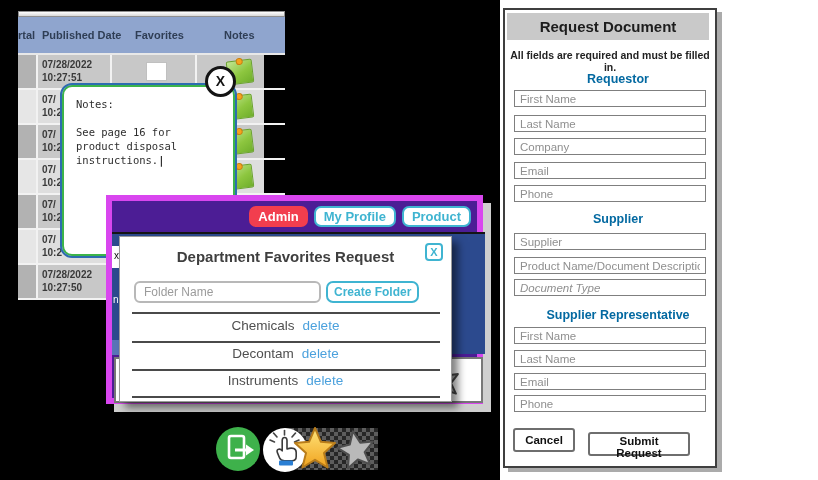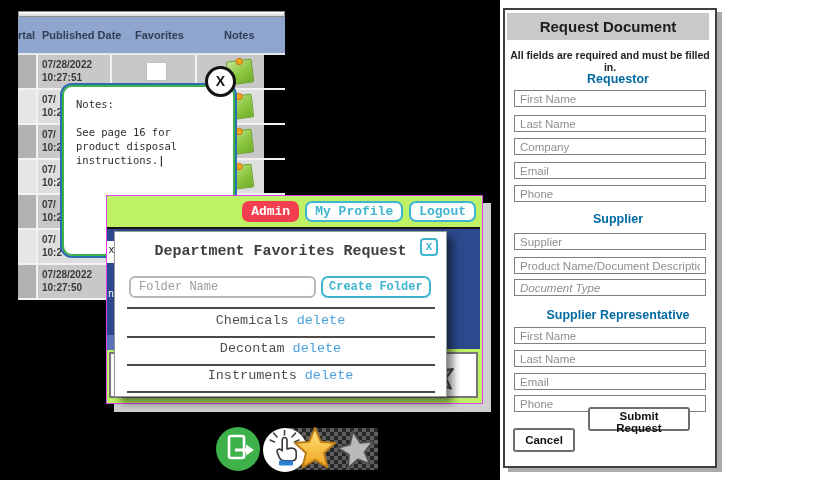--- a/index.html
+++ b/index.html
@@ -27,21 +27,21 @@
   .row-even .td{background:#dedede;} .row-even .td-portal{background:#e6e6e6;}
   .checkbox{width:21px;height:19px;background:#fff;border:1px solid #c0c0c0;margin:7px 0 0 34px;box-sizing:border-box;}
   .note-icon{width:24px;height:22px;margin:5px 0 0 30px;background:linear-gradient(150deg,#c3e693 0%,#8dc63f 55%,#6fae2c 100%);border:1px solid #69a32c;border-radius:2px;transform:rotate(-7deg);position:relative;}
   .note-icon::before{content:"";position:absolute;left:9px;top:-3px;width:5px;height:5px;border-radius:50%;background:#f6a21d;border:1px solid #c97f10;}
   
   .notes-popup{left:62px;top:85px;width:173px;height:171px;background:#fff;border:2px solid #3cb44a;outline:2px solid #2d6cb0;border-radius:10px;box-sizing:border-box;padding:10px 12px;font-family:"DejaVu Sans Mono",monospace;font-size:10.5px;color:#2e2e2e;line-height:14px;}
   .notes-label{margin-bottom:14px;}
   .caret{font-weight:bold;}
   .notes-close{left:205px;top:66px;width:31px;height:31px;border-radius:50%;background:#fff;border:3px solid #141414;box-sizing:border-box;text-align:center;font-size:14px;font-weight:bold;color:#141414;line-height:25px;}
   
-  .admin-panel{left:106px;top:195px;width:377px;height:209px;background:#bef264;border:1px solid #d946ef;box-sizing:border-box;box-shadow:8px 8px 0 #cfcfcf;font-family:Liberation Mono, monospace;}
+  .admin-panel{left:106px;top:195px;width:377px;height:209px;background:#4c1d95;border:6px solid #d946ef;box-sizing:border-box;box-shadow:8px 8px 0 #cfcfcf;}
   .topbar{position:absolute;right:6px;top:5px;display:flex;gap:6px;}
   .btn-admin{background:#f23e4e;color:#fff;border:none;border-radius:7px;padding:3px 9px;font-size:13px;font-weight:bold;font-family:inherit;}
   .btn-teal{background:#fff;color:#3fb4d1;border:2px solid #3fb4d1;border-radius:7px;padding:1px 8px;font-size:13px;font-weight:bold;font-family:inherit;}
   .navbar{position:absolute;left:0;top:31px;width:373px;height:122px;background:#2c4a8e;border-top:2px solid #151515;box-sizing:border-box;}
   .frag-x{position:absolute;left:0;top:12px;width:9px;height:22px;background:#fff;color:#111;font-size:10px;line-height:20px;text-align:center;}
   .frag-n{position:absolute;left:1px;top:60px;color:#fff;font-size:10px;}
   .frag-btn{position:absolute;left:0;top:106px;width:8px;height:15px;background:#5a74b8;}
   .star-row{position:absolute;left:2px;top:156px;width:369px;height:46px;background:#fff;border:2px solid #777;box-sizing:border-box;}
   .star-row svg{position:absolute;right:20px;top:4px;}
   
@@ -159,21 +159,21 @@
   <div class="abs notes-popup">
     <div class="notes-label">Notes:</div>
     <div class="notes-body"><span>See page 16 for product disposal instructions.</span><span class="caret">|</span></div>
   </div>
   <div class="abs notes-close">X</div>
 
   <div class="abs admin-panel">
     <div class="topbar">
       <button class="btn-admin">Admin</button>
       <button class="btn-teal">My Profile</button>
-      <button class="btn-teal">Logout</button>
+      <button class="btn-teal">Product</button>
     </div>
     <div class="navbar">
       <div class="frag-x">x</div>
       <span class="frag-n">n</span>
       <div class="frag-btn"></div>
     </div>
     <div class="star-row">
       <svg width="36" height="36" viewBox="0 0 36 36">
         <polygon points="18,3 22.6,13.4 34,14.3 25.4,21.8 28,33 18,27 8,33 10.6,21.8 2,14.3 13.4,13.4" fill="#b5b5b5" stroke="#4a4a4a" stroke-width="2" stroke-linejoin="round" transform="rotate(-12 18 18)"></polygon>
       </svg>
@@ -216,21 +216,21 @@
     <input class="rq-input" style="top: 247px;" type="text" placeholder="Product Name/Document Description">
     <input class="rq-input" style="top: 269px; font-style: italic;" type="text" placeholder="Document Type">
 
     <div class="rq-heading" style="top:298px">Supplier Representative</div>
     <input class="rq-input" style="top: 317px;" type="text" placeholder="First Name">
     <input class="rq-input" style="top: 340px;" type="text" placeholder="Last Name">
     <input class="rq-input" style="top: 363px;" type="text" placeholder="Email">
     <input class="rq-input" style="top: 385px;" type="text" placeholder="Phone">
 
     <button class="rq-btn" style="left:8px;top:418px;width:62px">Cancel</button>
-    <button class="rq-btn" style="left:83px;top:397px;width:102px">Submit Request</button>
+    <button class="rq-btn" style="left:83px;top:422px;width:102px">Submit Request</button>
   </div>
 
   <div class="abs checker"></div>
 
   <svg class="abs icon-box" style="left:215px;top:426px" viewBox="0 0 46 46">
     <circle cx="23" cy="23" r="22" fill="#3eb14b"></circle>
     <rect x="14" y="10" width="15" height="22" rx="2" fill="none" stroke="#ffffff" stroke-width="2.6"></rect>
     <line x1="20" y1="24" x2="32" y2="24" stroke="#ffffff" stroke-width="3"></line>
     <path d="M31 18.5 L39 24 L31 29.5 Z" fill="#ffffff"></path>
   </svg>

